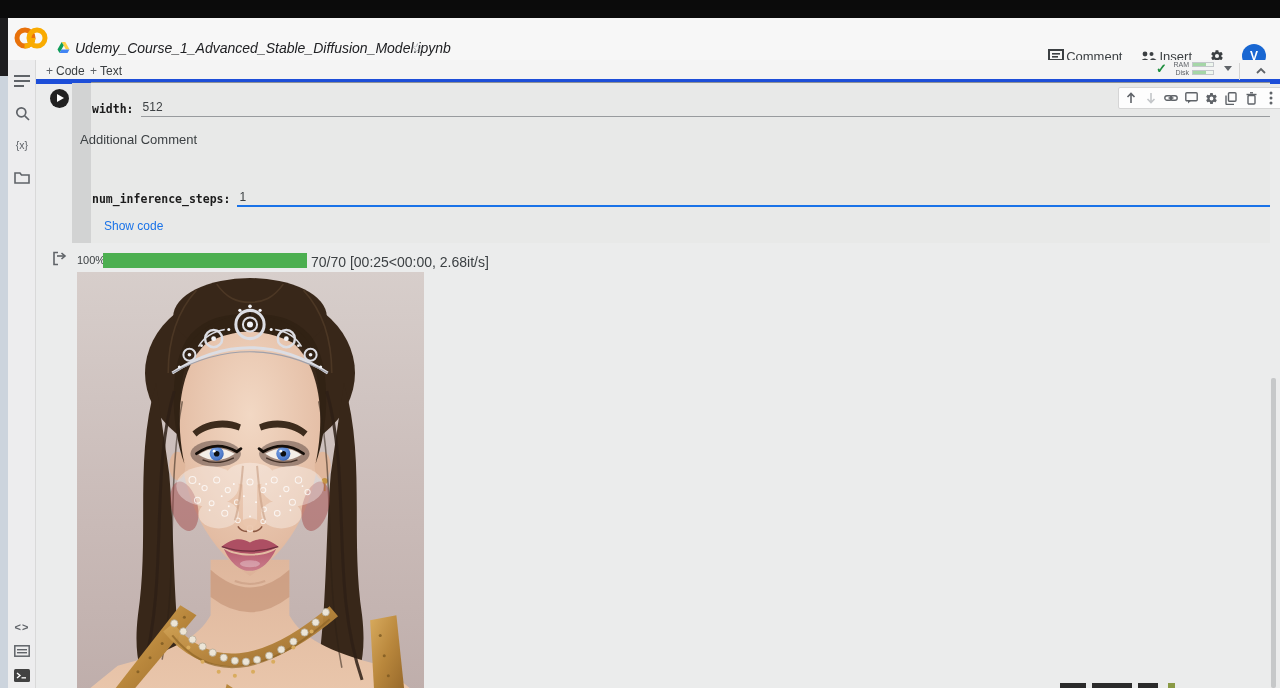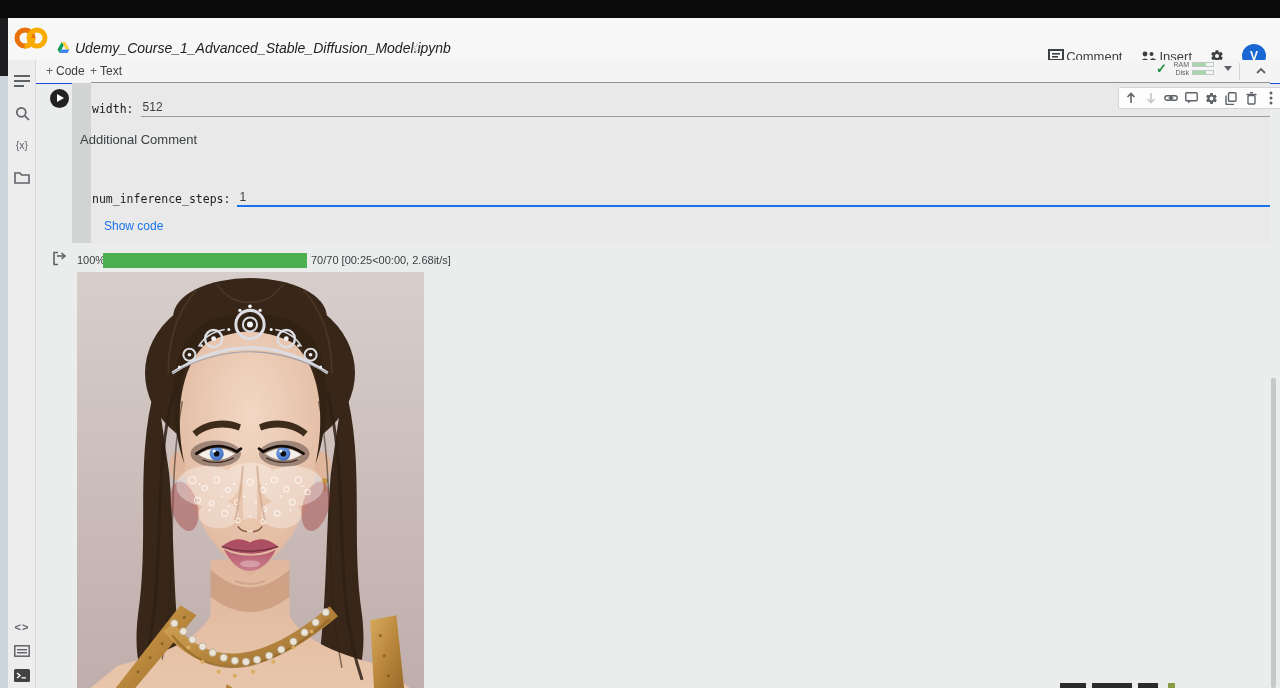--- a/index.html
+++ b/index.html
@@ -22,21 +22,21 @@
   .menubar span { cursor:default; }
   .save-status { position:absolute; left:277px; top:43px; font-size:11px; color:#757575;
                  text-decoration:underline; }
   .hdr-right { position:absolute; right:14px; top:26px; display:flex; align-items:center; gap:18px; }
   .hdr-btn { display:flex; align-items:center; gap:2px; font-size:13px; color:#3c4043; cursor:pointer; }
   .avatar { width:24px; height:24px; border-radius:50%; background:#1967d2; color:#fff;
             font-size:12px; font-weight:bold; display:flex; align-items:center; justify-content:center; }
 
   
   .nbtoolbar { position:absolute; left:36px; top:60px; width:1244px; height:24px;
-               background:#f4f4f4; border-bottom:1px solid #1d4ed8; }
+               background:#f4f4f4; border-bottom:5px solid #1d4ed8; }
   .addbtn { position:absolute; top:4px; font-size:12px; color:#3c4043; cursor:pointer; }
   .addbtn .plus { color:#5f6368; margin-right:3px; }
   .res-cluster { position:absolute; right:48px; top:1px; display:flex; align-items:center; gap:4px; }
   .check { color:#1e8e3e; font-size:13px; font-weight:bold; }
   .gauges { display:flex; flex-direction:column; gap:1px; }
   .gauge-row { display:flex; align-items:center; gap:3px; }
   .gauge-label { font-size:7px; color:#5f6368; width:18px; text-align:right; }
   .gauge-bar { width:22px; height:5px; border:1px solid #c3c7cb; background:#eef6ee; position:relative; }
   .gauge-bar i { position:absolute; left:0; top:0; bottom:0; width:65%; background:#a5d6a7; }
   .dd-arrow { width:0; height:0; border-left:4px solid transparent; border-right:4px solid transparent;
@@ -55,34 +55,34 @@
   .partial-line { position:absolute; left:91px; top:82px; width:1179px; height:1px; background:#8f9296; }
   .cell-bg { position:absolute; left:91px; top:83px; width:1179px; height:160px; background:#e8e9e8; }
   .gutter { position:absolute; left:72px; top:83px; width:19px; height:160px; background:#d2d3d3; }
   .playbtn { position:absolute; left:50px; top:89px; width:19px; height:19px; border-radius:50%;
              background:#212121; cursor:pointer; }
   .playbtn::after { content:""; position:absolute; left:7px; top:5px;
              border-left:7px solid #fff; border-top:4.5px solid transparent; border-bottom:4.5px solid transparent; }
 
   .field-row { position:absolute; left:92px; right:10px; height:17px; display:flex;
                align-items:flex-end; gap:7px; }
-  .flabel { font-family:"DejaVu Sans Mono", monospace; font-weight:normal; font-size:11.5px;
+  .flabel { font-family:"DejaVu Sans Mono", monospace; font-weight:bold; font-size:11.5px;
             color:#1c1c1c; white-space:pre; line-height:15px; }
   .fvalue { flex:1; border-bottom:1px solid #989b9e; font-size:12px; color:#3c4043;
             line-height:15px; padding:0 0 1px 2px; cursor:text; }
   .fvalue.focused { border-bottom:2px solid #1a73e8; padding-bottom:0; }
   .section-title { position:absolute; left:80px; top:132px; font-size:13px; color:#3c4043; }
   .showcode { position:absolute; left:104px; top:219px; font-size:12px; color:#1a73e8; cursor:pointer; }
 
   
   .out-icon { position:absolute; left:52px; top:251px; width:16px; height:15px; cursor:pointer; }
   .pct { position:absolute; left:77px; top:254px; font-size:11px; color:#3c4043; }
   .pbar { position:absolute; left:103px; top:253px; width:204px; height:15px; background:#e0e0e0; }
   .pbar i { display:block; height:100%; background:#4caf50; }
-  .ptext { position:absolute; left:311px; top:254px; font-size:11px; color:#3c4043; white-space:pre; }
+  .ptext { position:absolute; left:311px; top:254px; font-size:14px; color:#3c4043; white-space:pre; }
   .outimg { position:absolute; left:77px; top:272px; width:347px; height:420px; }
   .outimg svg { display:block; }
 
   
   .cell-toolbar { position:absolute; left:1118px; top:87px; height:22px; padding:0 5px;
                   background:#fdfdfd; border:1px solid #d5d5d5; border-radius:2px;
                   display:flex; align-items:center; gap:6px; }
   .ct-ic { width:14px; height:14px; display:flex; align-items:center; justify-content:center; cursor:pointer; }
 
   

